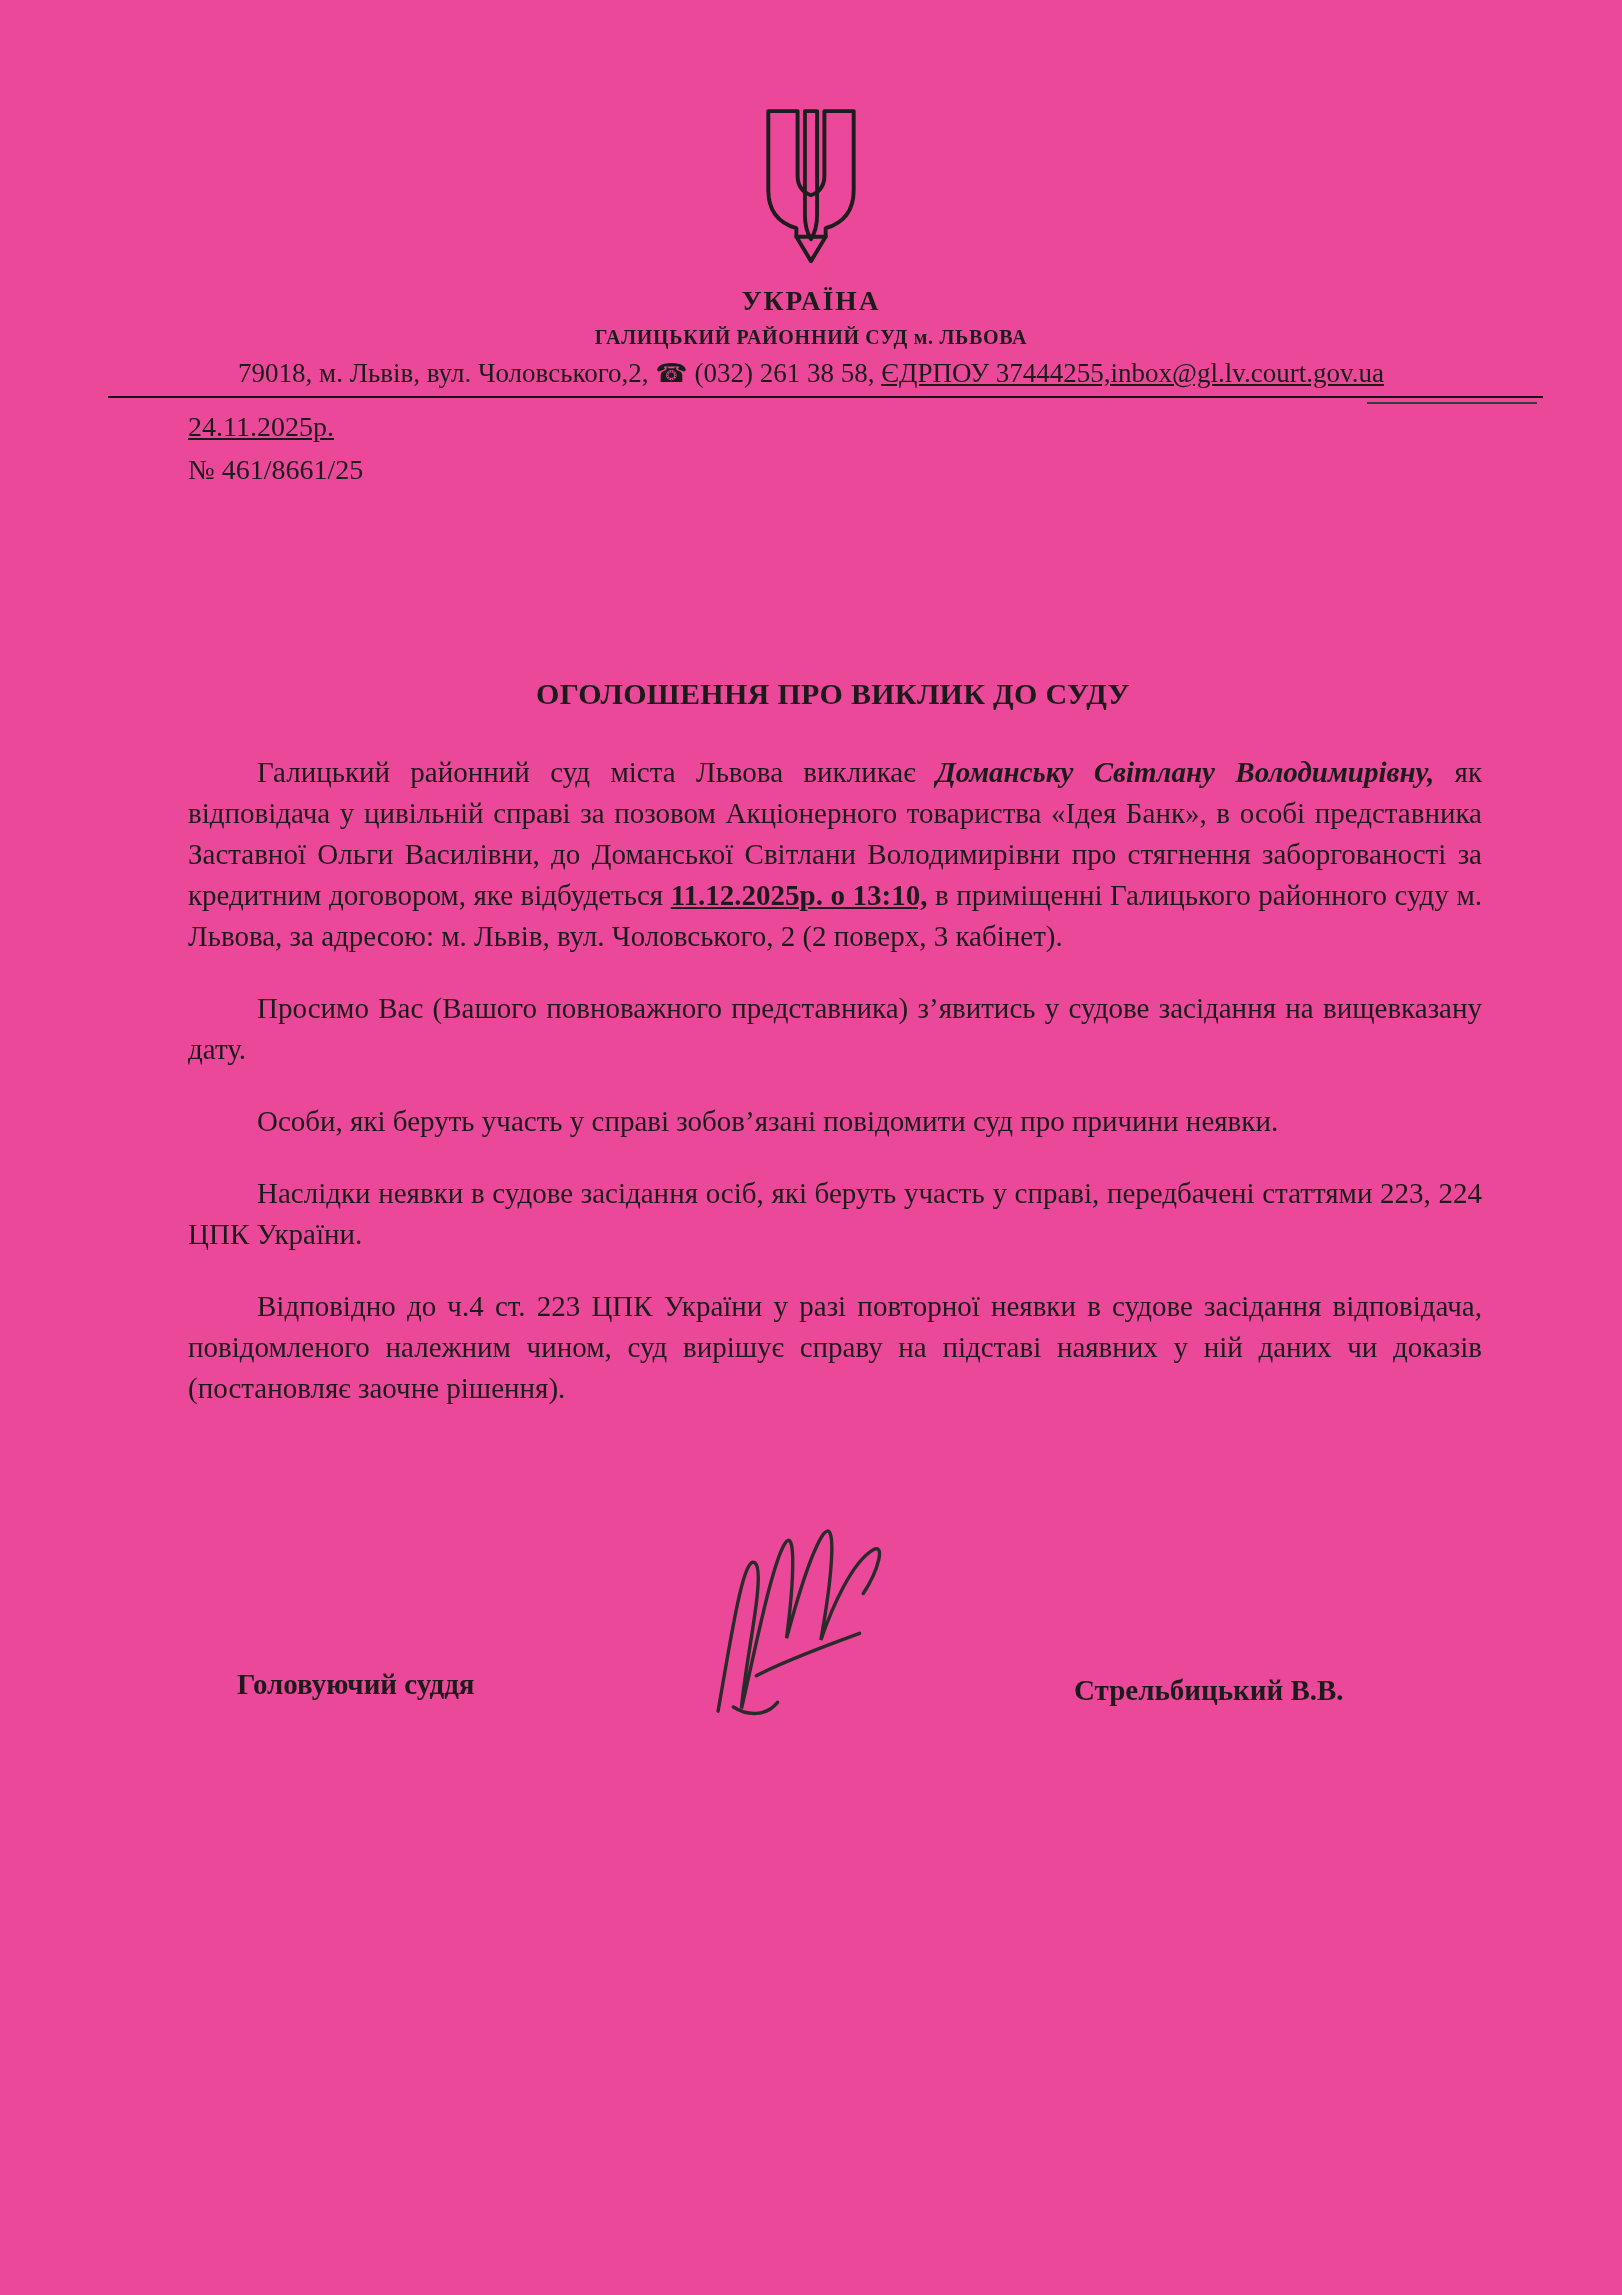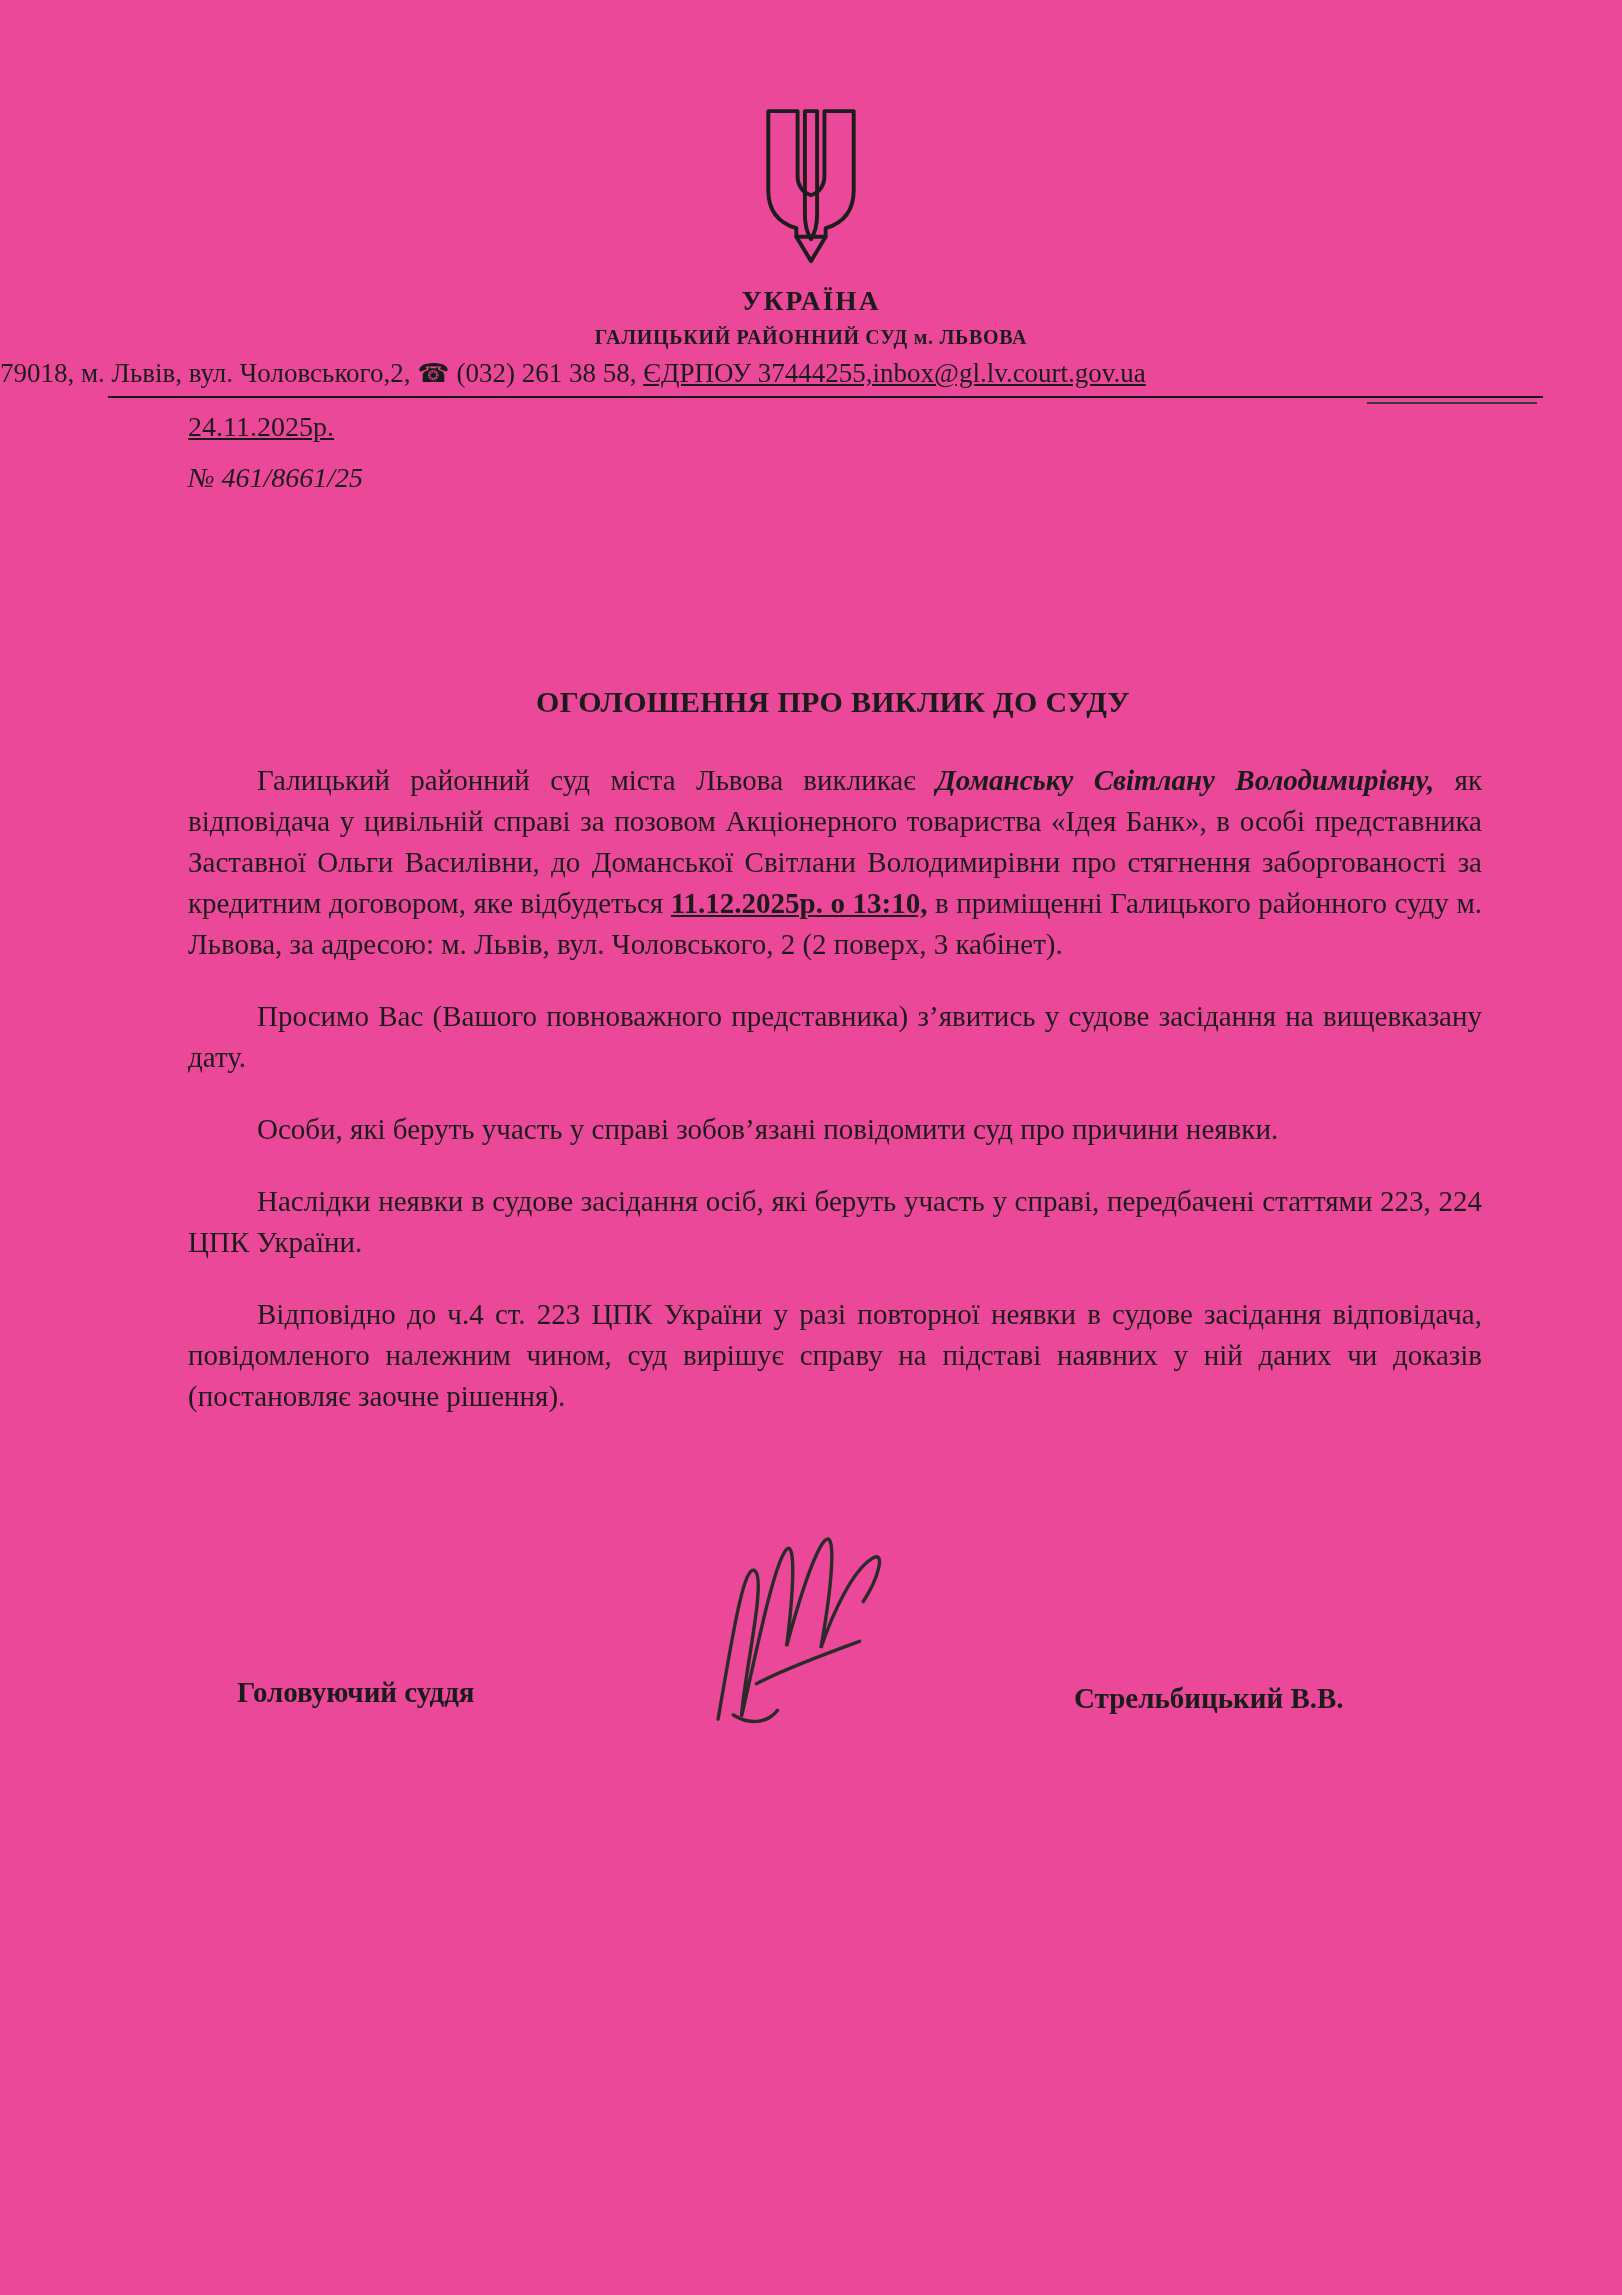--- a/index.html
+++ b/index.html
@@ -27,21 +27,21 @@
   }
   .hdr-court {
     margin-top: 9.2px;
     text-align: center;
     font-size: 20px;
     font-weight: bold;
     letter-spacing: 0.7px;
   }
   .hdr-address {
     margin-top: 9.2px;
-    text-align: left;
+    text-align: center;
     font-size: 27px;
     white-space: nowrap;
   }
   .hdr-address .phone-glyph {
     font-family: "DejaVu Sans", sans-serif;
     font-size: 26px;
   }
   .hdr-address .uline { text-decoration: underline; }
   .hdr-rule {
     margin: 6.5px 79px 0 108px;
@@ -51,21 +51,21 @@
   .hdr-rule2 {
     margin: 3.9px 85px 0 1367px;
     border-top: 2px solid #3a3a3a;
     height: 0;
   }
   .meta {
     margin-left: 188px;
     font-size: 28px;
   }
   .meta-date { margin-top: 7px; text-decoration: underline; }
-  .meta-case { margin-top: 19px; font-style: italic; }
+  .meta-case { margin-top: 11px; }
   .doc-title {
     margin-top: 191px;
     text-align: center;
     font-size: 30px;
     font-weight: bold;
     letter-spacing: 0.3px;
     margin-left: 44px;
   }
   .content {
     margin: 41px 140px 0 188px;

